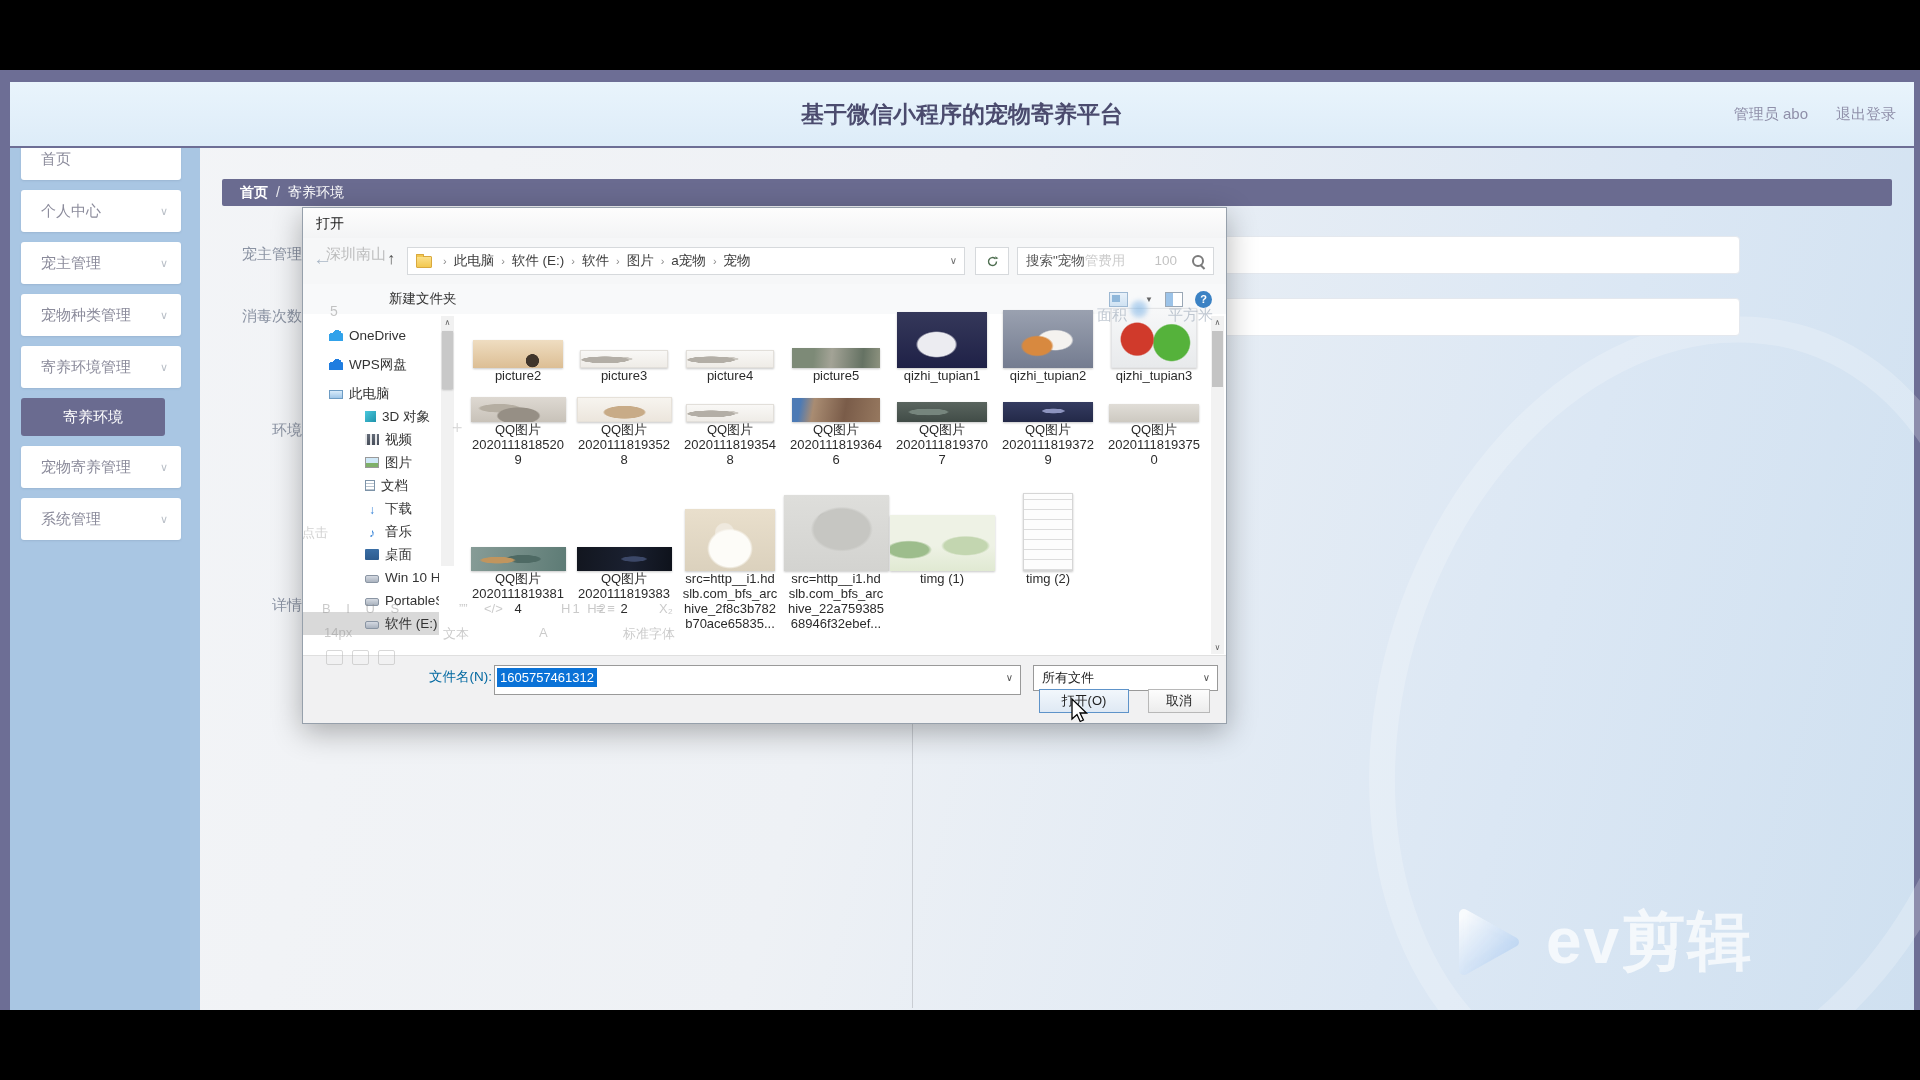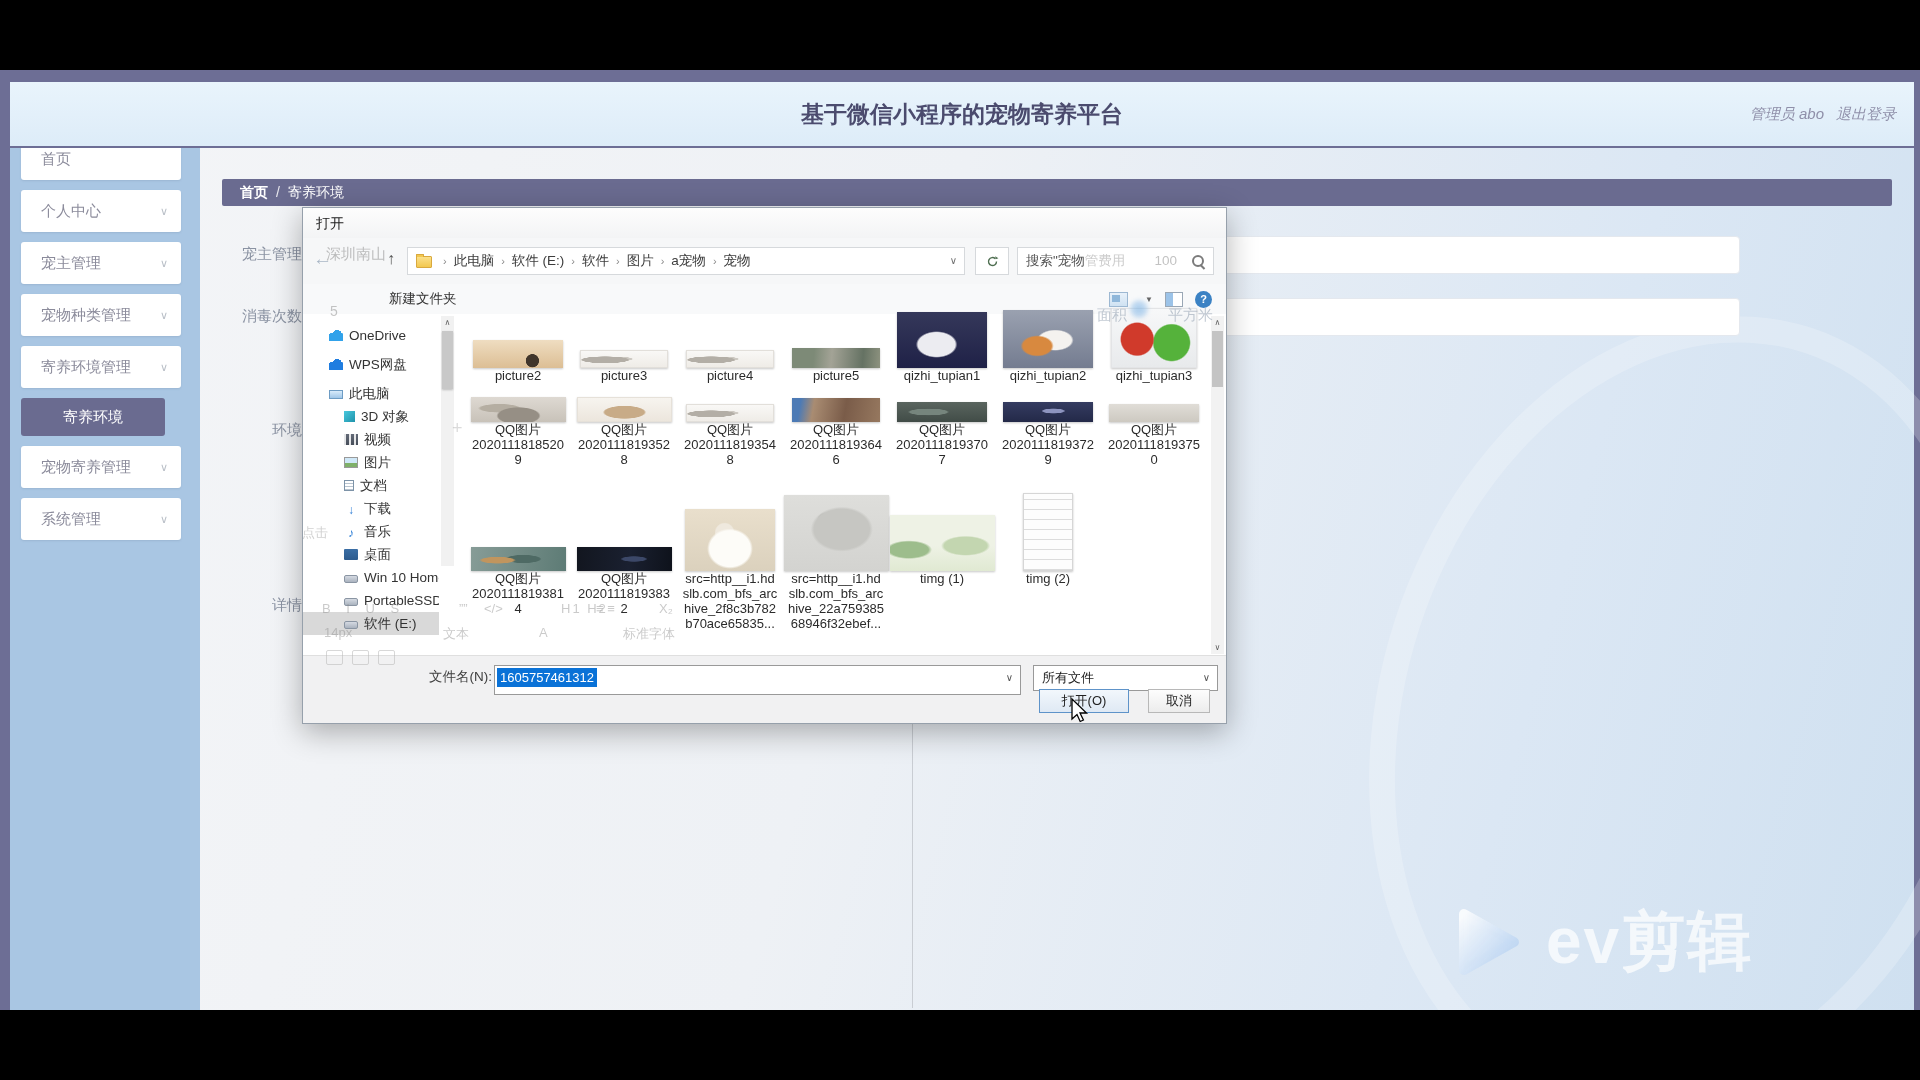--- a/index.html
+++ b/index.html
@@ -6,21 +6,21 @@
   body{font-family:"Liberation Sans","DejaVu Sans",sans-serif;}
   #stage{position:relative;width:1920px;height:1080px;overflow:hidden;background:#000;}
   
   .bar-black{position:absolute;left:0;width:1920px;background:#000;z-index:60;}
   .bar-top{top:0;height:70px;}
   .bar-bottom{top:1010px;height:70px;}
   .app{position:absolute;left:0;top:70px;width:1920px;height:940px;background:#6d6e95;}
   
   .header{position:absolute;left:10px;right:6px;top:12px;height:64px;background:linear-gradient(#e9f4fc,#ddecf8);}
   .app-title{position:absolute;left:0;right:0;top:0;line-height:64px;text-align:center;font-size:23px;font-weight:bold;color:#4b4b6e;}
-  .header-right{position:absolute;right:18px;top:0;height:64px;display:flex;align-items:center;gap:12px;font-size:15px;color:#8f8fa9;font-style:italic;}
+  .header-right{position:absolute;right:18px;top:0;height:64px;display:flex;align-items:center;gap:28px;font-size:15px;color:#8f8fa9;}
   .header-right span{cursor:default;}
   
   .content{position:absolute;left:10px;right:6px;top:78px;bottom:0;background:linear-gradient(105deg,#f4f5f7 0%,#eef1f5 45%,#dbe7f4 78%,#cfe0f0 100%);}
   .sidebar{position:absolute;left:0;top:0;bottom:0;width:190px;background:#a9c6e3;overflow:hidden;padding-top:2px;}
   .scard{width:160px;height:42px;margin:0 0 10px 11px;background:#fff;border-radius:3px;box-shadow:0 1px 2px rgba(90,110,140,.18);position:relative;}
   .scard:first-child{margin-top:-12px;}
   .scard .slabel{position:absolute;left:20px;top:0;line-height:42px;font-size:15px;color:#8b8b9b;}
   .scard .schev{position:absolute;right:13px;top:0;line-height:42px;font-size:11px;color:#b9bfc7;}
   .scard.active{width:144px;height:38px;background:#6a6b90;box-shadow:none;}
   .scard.active .slabel{left:0;right:0;text-align:center;line-height:38px;color:#fff;}
@@ -58,21 +58,21 @@
   .tb-right{position:absolute;right:14px;top:0;height:30px;display:flex;align-items:center;gap:12px;}
   .ic-thumbview{width:17px;height:13px;border:1px solid #9db8d2;background:linear-gradient(#e8f1fa,#cfe2f2);position:relative;}
   .ic-thumbview:before{content:"";position:absolute;left:2px;top:2px;width:8px;height:7px;background:#8fb7da;}
   .ic-preview{width:16px;height:13px;border:1px solid #9aa7b5;background:linear-gradient(90deg,#9cc3e8 0 7px,#fff 7px);}
   .ic-help{width:17px;height:17px;border-radius:50%;background:#3b82c4;color:#fff;font-size:11px;font-weight:bold;text-align:center;line-height:17px;}
   .dlg-body{position:absolute;left:0;right:0;top:106px;bottom:67px;background:#fff;}
   
   .tree{position:absolute;left:0;top:4px;width:136px;}
   .trow{height:23px;line-height:23px;white-space:nowrap;overflow:hidden;color:#333;}
   .trow.lv1{padding-left:26px;}
-  .trow.lv2{padding-left:41px;}
+  .trow.lv2{padding-left:62px;}
   .trow.sel{background:#d9d9d9;}
   .trow.sp{margin-top:6px;}
   .tic{display:inline-block;width:14px;height:11px;margin-right:6px;vertical-align:-1px;text-align:center;line-height:11px;}
   .ic-cloud{background:radial-gradient(circle at 30% 70%,#31a2ea 0 40%,transparent 41%),radial-gradient(circle at 58% 42%,#31a2ea 0 45%,transparent 46%),radial-gradient(circle at 80% 72%,#31a2ea 0 36%,transparent 37%);}
   .ic-cloud2{background:radial-gradient(circle at 30% 70%,#1f7de0 0 40%,transparent 41%),radial-gradient(circle at 58% 42%,#1f7de0 0 45%,transparent 46%),radial-gradient(circle at 80% 72%,#1f7de0 0 36%,transparent 37%);}
   .ic-pc{height:9px;background:linear-gradient(#d8ebfa,#9fc6e8);border:1px solid #6d9cc4;box-sizing:border-box;}
   .ic-cube{width:11px;height:11px;background:linear-gradient(135deg,#49c8dd,#1f93ab);}
   .ic-film{background:repeating-linear-gradient(90deg,rgba(255,255,255,.85) 0 2px,transparent 2px 5px),linear-gradient(#646b78,#474e5a);}
   .ic-image{background:linear-gradient(180deg,#cfe8f8 55%,#7fb069 55%);border:1px solid #999;box-sizing:border-box;}
   .ic-docf{width:10px;background:repeating-linear-gradient(#fff 0 2px,#b9c4cf 2px 3px);border:1px solid #7d93a8;box-sizing:border-box;}
@@ -111,21 +111,21 @@
   .t-gcn{width:90px;height:64px;background:radial-gradient(ellipse at 52% 62%,#f0f1ed 0 24%,transparent 27%),radial-gradient(ellipse at 44% 52%,#585b52 0 11%,transparent 13%),linear-gradient(#427f5c,#2e6847);}
   .t-store{width:105px;height:56px;background:radial-gradient(ellipse at 18% 62%,#9dbd8c 0 16%,transparent 19%),radial-gradient(ellipse at 72% 55%,#c3d6b0 0 20%,transparent 23%),linear-gradient(#eef2e5 55%,#e0e9d2);}
   .t-doc{width:50px;height:78px;background:repeating-linear-gradient(180deg,#fdfdfd 0 5px,#dcdcdc 5px 6px,#fdfdfd 6px 10px);border:1px solid #d6d6d6;}
   .grid-scroll{position:absolute;right:2px;top:2px;bottom:2px;width:13px;background:#f2f2f2;}
   .grid-scroll .arr{position:absolute;left:0;width:13px;text-align:center;font-size:8px;color:#606060;line-height:13px;}
   .grid-scroll .arr.up{top:0;}
   .grid-scroll .arr.dn{bottom:0;}
   .grid-scroll .thumb2{position:absolute;left:1px;top:15px;width:11px;height:56px;background:#c4c4c4;box-shadow:none;}
   
   .dlg-bottom{position:absolute;left:0;right:0;bottom:0;height:67px;background:#f1f1f2;border-top:1px solid #dfdfdf;}
-  .fn-label{position:absolute;left:126px;top:12px;font-size:13.5px;color:#404040;}
+  .fn-label{position:absolute;left:126px;top:12px;font-size:13.5px;color:#0369a1;}
   .fn-input{position:absolute;left:191px;top:9px;width:527px;height:30px;background:#fff;border:1px solid #999;box-sizing:border-box;line-height:24px;}
   .fn-input .sel{background:#0a72d7;color:#fff;padding:2px 3px;font-size:13px;margin-left:2px;}
   .fn-input .dd{position:absolute;right:7px;top:0;font-size:10px;color:#555;line-height:24px;}
   .ft-select{position:absolute;left:730px;top:9px;width:185px;height:26px;background:#fff;border:1px solid #999;box-sizing:border-box;line-height:24px;font-size:13px;color:#222;padding-left:8px;}
   .ft-select .dd{position:absolute;right:7px;top:0;font-size:10px;color:#555;line-height:24px;}
   .btn{position:absolute;top:33px;height:24px;box-sizing:border-box;text-align:center;font-size:13px;color:#222;line-height:22px;}
   .btn-open{left:736px;width:90px;background:linear-gradient(#f2f7fc,#dfe9f4);border:1px solid #5e93c9;}
   .btn-cancel{left:845px;width:62px;background:linear-gradient(#fdfdfd,#ececec);border:1px solid #b8b8b8;}
   
   .ghost{position:absolute;color:#8c8c8c;opacity:.45;font-size:13px;z-index:20;white-space:nowrap;}

